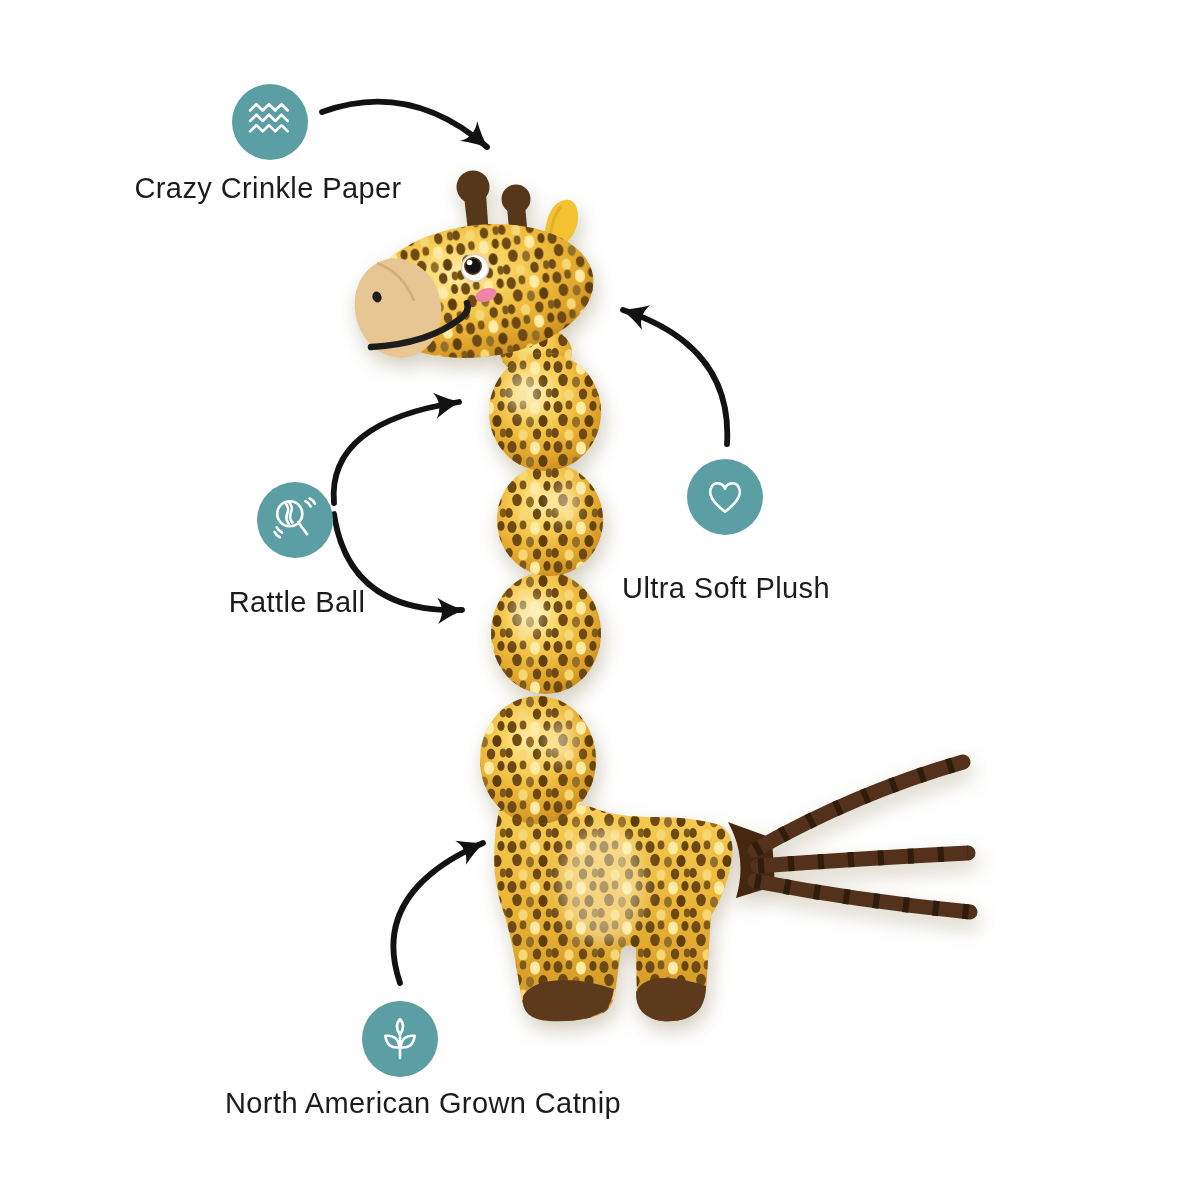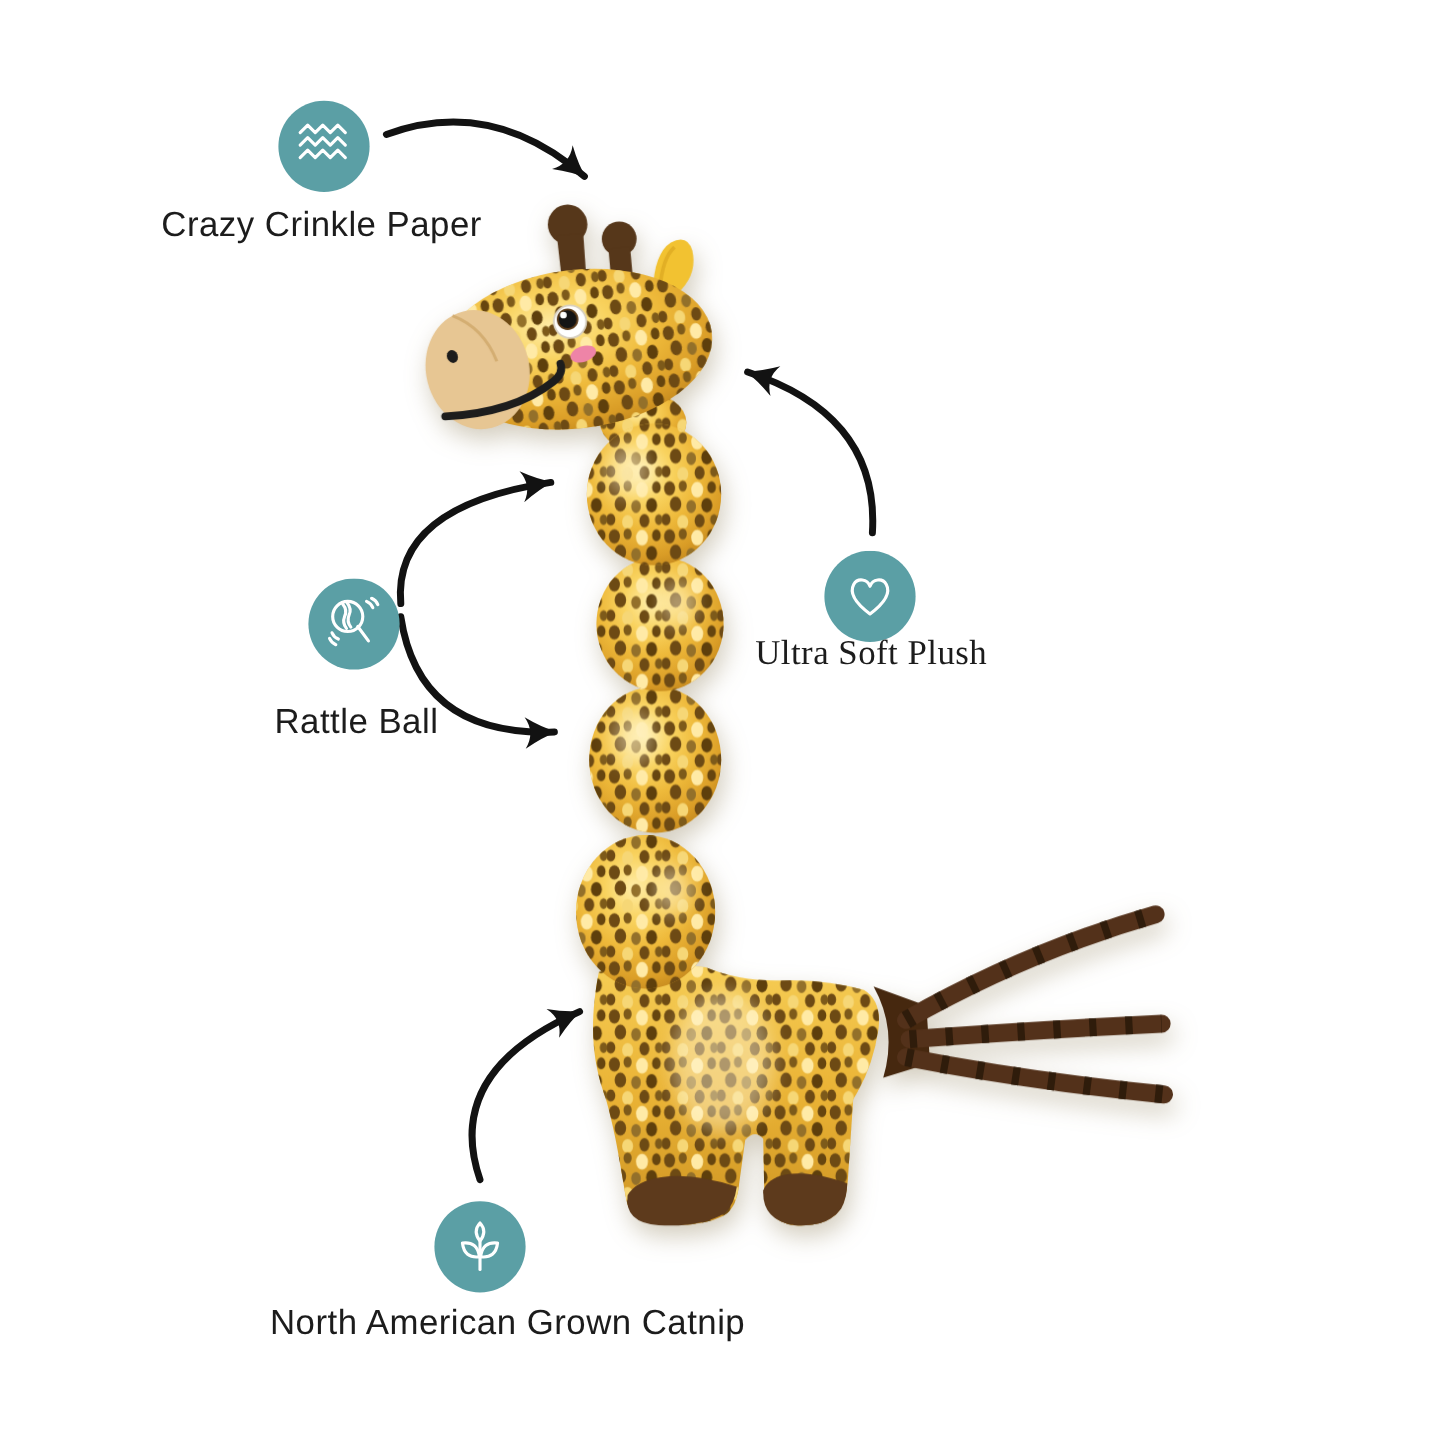--- a/index.html
+++ b/index.html
@@ -192,21 +192,21 @@
     </div>
     <div class="label" style="left:297px;top:586px;">Rattle Ball</div>
   </div>
 
   <div class="callout">
     <div class="icon-circle" style="left:687px;top:459px;">
       <svg width="46" height="46" viewBox="0 0 44 44">
         <path class="glyph" stroke-width="2.6" d="M 22 36 C 10 27 5.5 19 9 12.5 C 12 7 20 8 22 14 C 24 8 32 7 35 12.5 C 38.5 19 34 27 22 36 Z"></path>
       </svg>
     </div>
-    <div class="label" style="left:726px;top:528px;font-family:Liberation Serif, serif;">Ultra Soft Plush</div>
+    <div class="label" style="left:726px;top:572px;">Ultra Soft Plush</div>
   </div>
 
   <div class="callout">
     <div class="icon-circle" style="left:362px;top:1001px;">
       <svg width="46" height="46" viewBox="0 0 44 44">
         <path class="glyph" stroke-width="2.3" d="M 22 3 Q 28 9.5 22 17.5 Q 16 9.5 22 3 Z"></path>
         <path class="glyph" stroke-width="2.3" d="M 8 19 Q 20 17.5 21.5 30 Q 9.5 31.5 8 19 Z"></path>
         <path class="glyph" stroke-width="2.3" d="M 36 19 Q 24 17.5 22.5 30 Q 34.5 31.5 36 19 Z"></path>
         <line class="glyph" x1="22" y1="18" x2="22" y2="40" stroke-width="2.3"></line>
       </svg>

